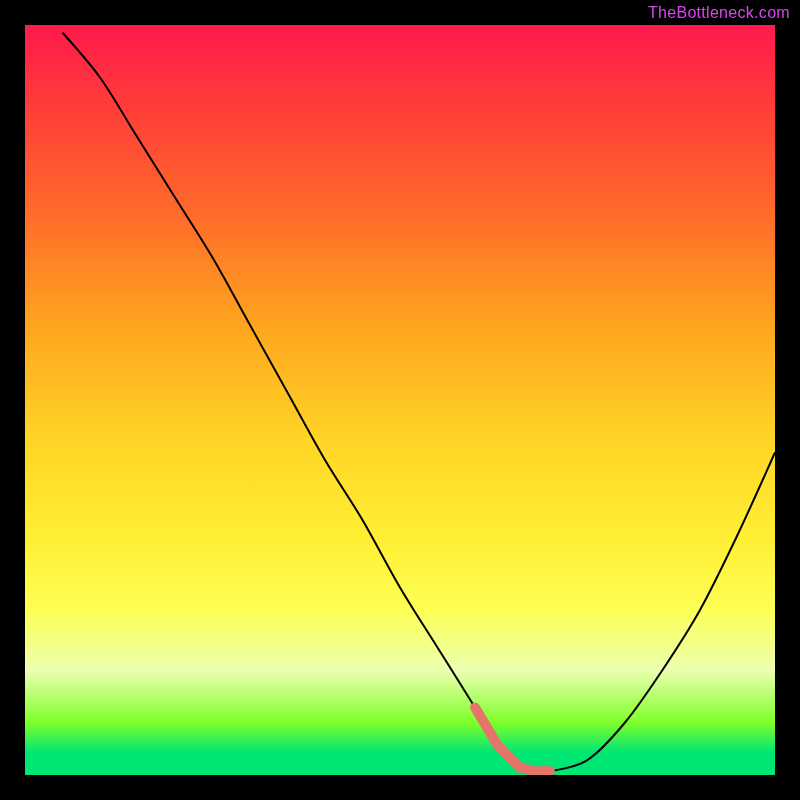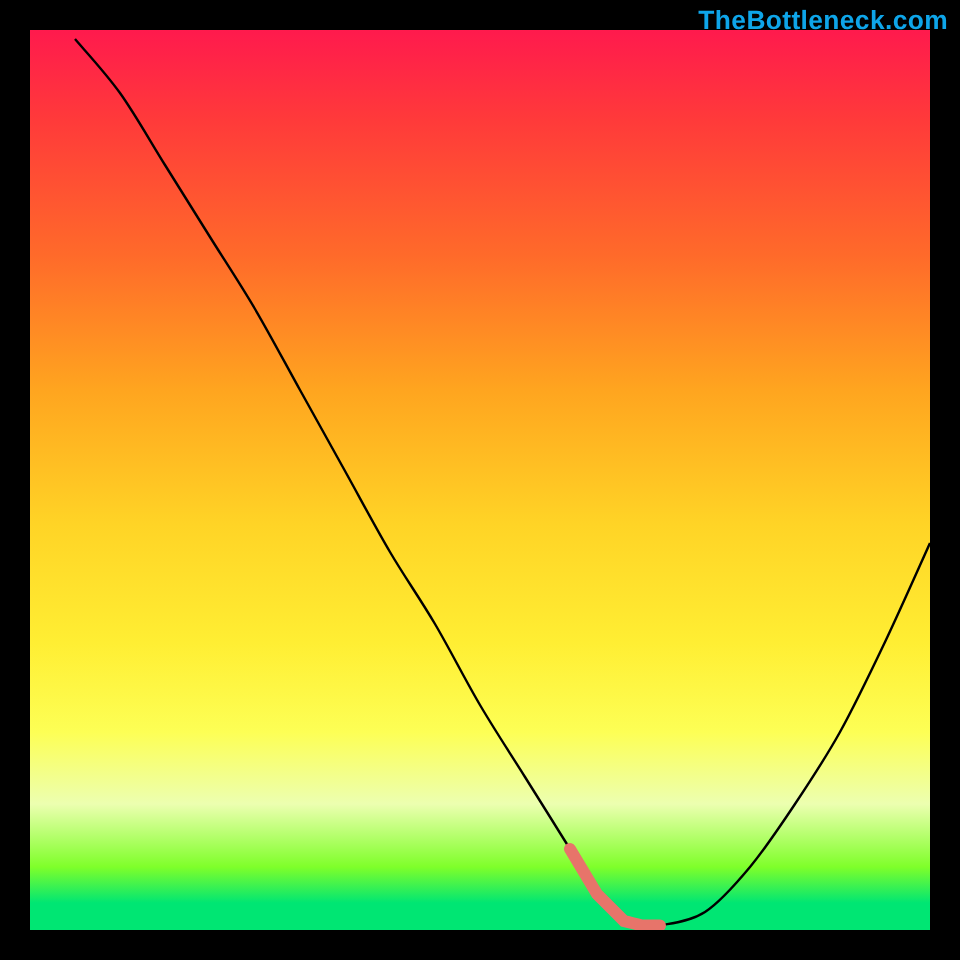--- a/index.html
+++ b/index.html
@@ -33,24 +33,24 @@
       #ecffb0 86%,
       #7fff2a 93%,
       #00e673 97%,
       #00e673 100%);
   }
   .watermark {
     position: absolute;
     top: 4px;
     right: 10px;
     font-family: Arial, Helvetica, sans-serif;
-    font-size: 22px;
-    font-weight: 700;
+    font-size: 16px;
+    font-weight: 400;
     letter-spacing: 0.3px;
-    color: #0ea5e9;
+    color: #d946ef;
     user-select: none;
   }
   svg.curve {
     position: absolute;
     left: 0;
     top: 0;
     width: 750px;
     height: 750px;
   }
 </style>

